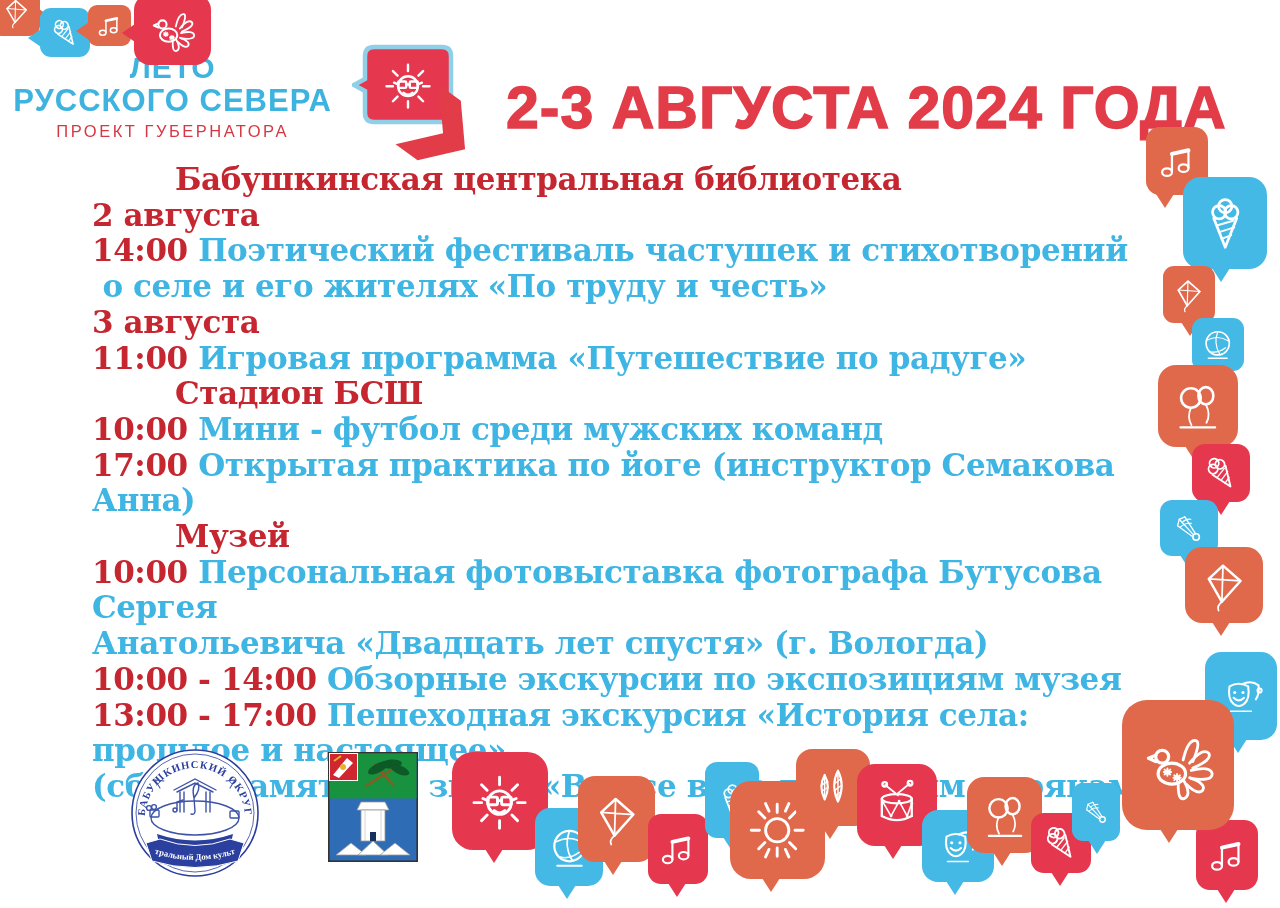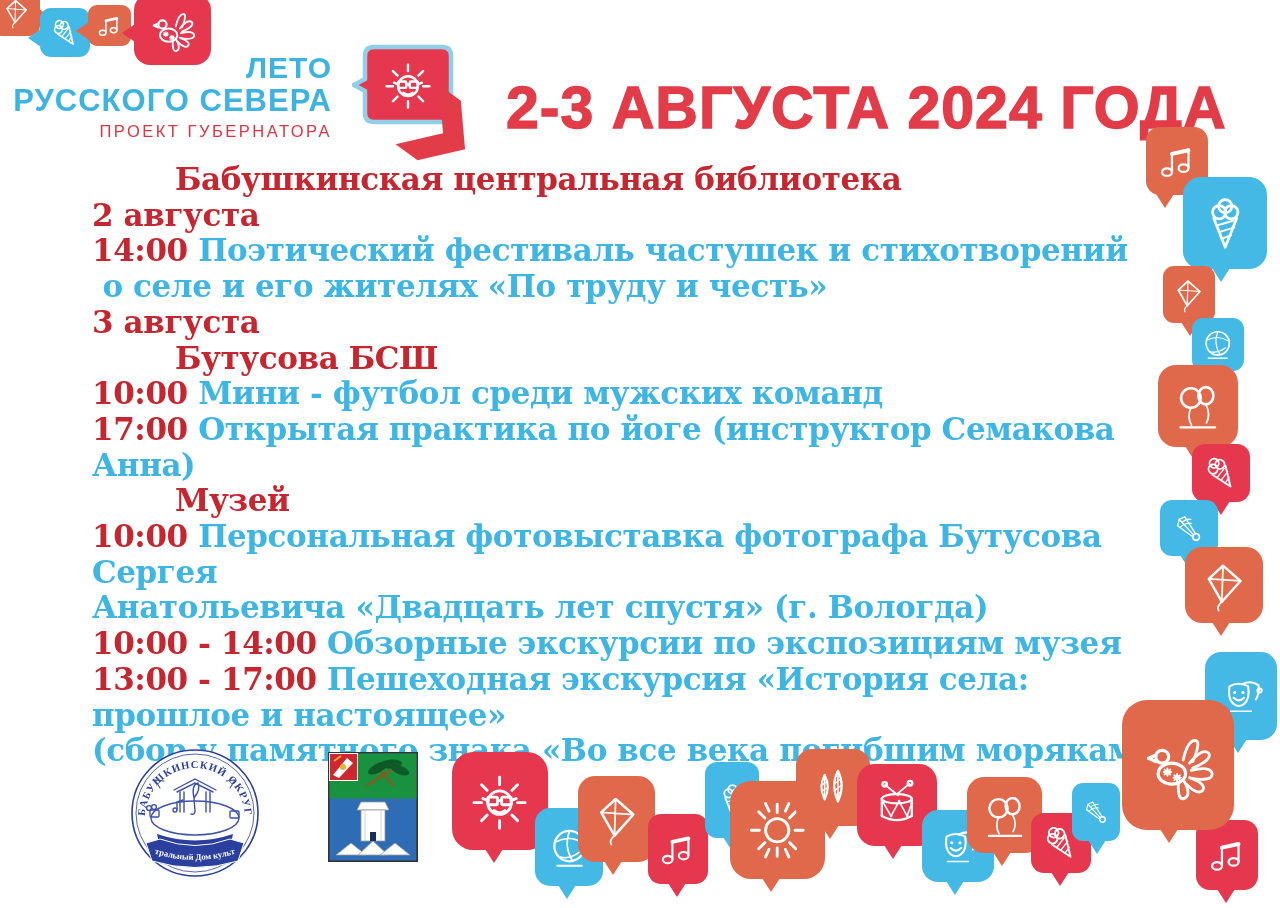--- a/index.html
+++ b/index.html
@@ -1,20 +1,20 @@
 <!DOCTYPE html>
 <html><head>
 <meta charset="utf-8">
 <style>
   html,body{margin:0;padding:0;background:#fff;}
   #canvas{position:relative;width:1280px;height:908px;background:#fff;overflow:hidden;
           font-family:"Liberation Sans",sans-serif;}
 
   
-  .logo-text{position:absolute;top:52px;right:948px;text-align:right;line-height:1.08;}
+  .logo-text{position:absolute;top:52px;right:948px;text-align:center;line-height:1.08;}
   .logo-l1{font-size:30px;font-weight:bold;color:var(--logo-blue);letter-spacing:1px;}
   .logo-l2{font-size:31px;font-weight:bold;color:var(--logo-blue);letter-spacing:1px;}
   .logo-l3{font-size:16.5px;font-weight:normal;color:var(--logo-red);letter-spacing:2.5px;margin-top:5px;}
 
   .date-title{position:absolute;left:506px;top:74px;font-size:59px;font-weight:bold;
               color:var(--title-red);-webkit-text-stroke:1.4px var(--title-red);letter-spacing:1px;}
 
   
   .schedule{position:absolute;left:92px;top:162px;width:1085px;font-family:"DejaVu Serif",serif;
             font-weight:bold;font-size:31px;line-height:35.7px;letter-spacing:-0.4px;}
@@ -211,21 +211,22 @@
   </svg>
 
   <div class="date-title">2-3 АВГУСТА 2024 ГОДА</div>
 
   <div class="schedule">
       <div class="sline ind"><span class="red">Бабушкинская центральная библиотека</span></div>
       <div class="sline"><span class="red">2 августа</span></div>
       <div class="sline"><span class="red">14:00 </span><span class="blue">Поэтический фестиваль частушек и стихотворений</span></div>
       <div class="sline"><span class="blue"> о селе и его жителях «По труду и честь»</span></div>
       <div class="sline"><span class="red">3 августа</span></div>
-      <div class="sline ind"><span class="red">Бутусова БСШ</span></div>
+      <div class="sline"><span class="red">11:00 </span><span class="blue">Игровая программа «Путешествие по радуге»</span></div>
+      <div class="sline ind"><span class="red">Стадион БСШ</span></div>
       <div class="sline"><span class="red">10:00 </span><span class="blue">Мини - футбол среди мужских команд</span></div>
       <div class="sline"><span class="red">17:00 </span><span class="blue">Открытая практика по йоге (инструктор Семакова Анна)</span></div>
       <div class="sline ind"><span class="red">Музей</span></div>
       <div class="sline"><span class="red">10:00 </span><span class="blue">Персональная фотовыставка фотографа Бутусова Сергея</span></div>
       <div class="sline"><span class="blue">Анатольевича «Двадцать лет спустя» (г. Вологда)</span></div>
       <div class="sline"><span class="red">10:00 - 14:00 </span><span class="blue">Обзорные экскурсии по экспозициям музея</span></div>
       <div class="sline"><span class="red">13:00 - 17:00 </span><span class="blue">Пешеходная экскурсия «История села: прошлое и настоящее»</span></div>
       <div class="sline"><span class="blue">(сбор у памятного знака «Во все века погибшим морякам»)</span></div>
     </div>
 

